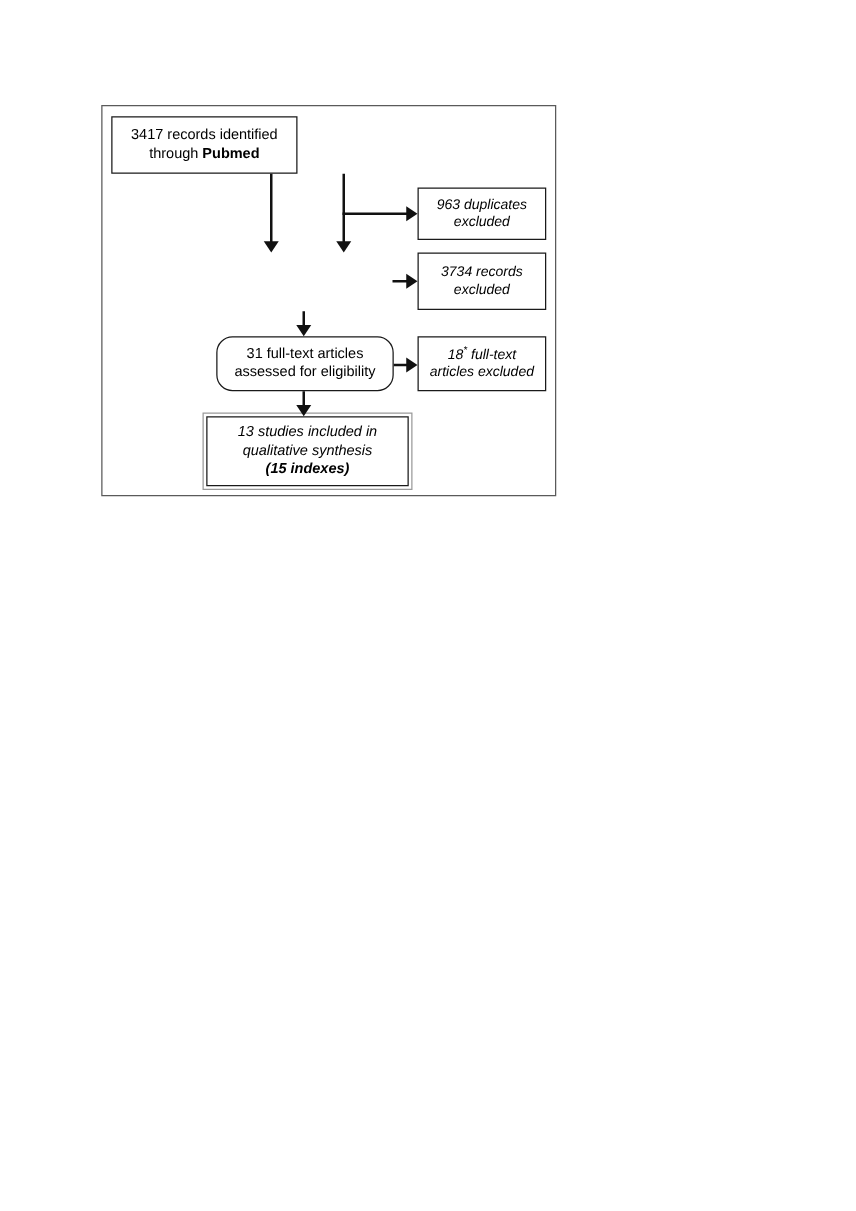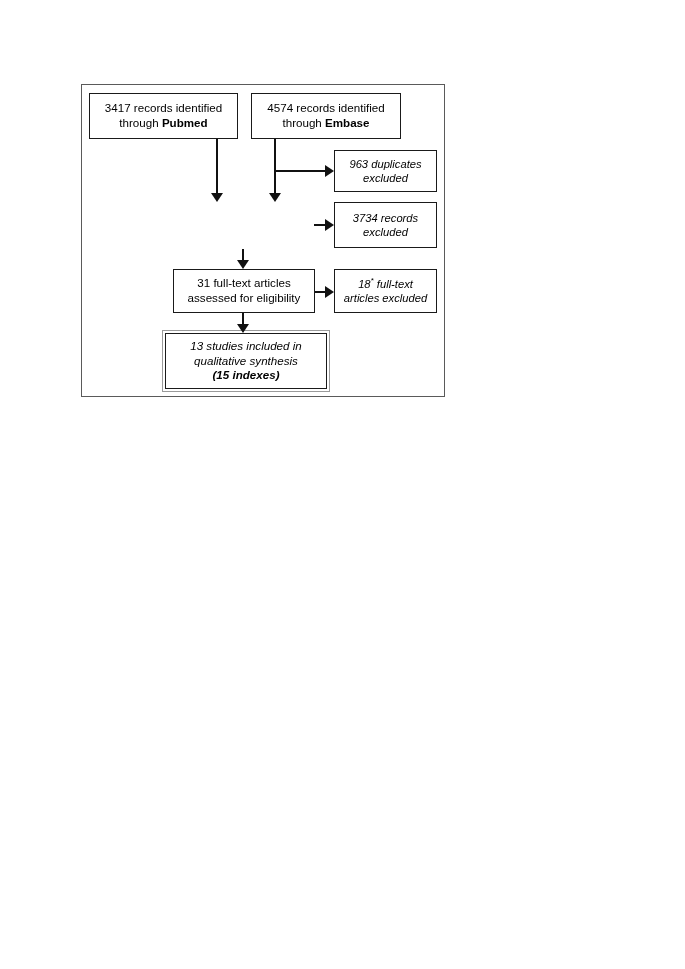--- a/index.html
+++ b/index.html
@@ -117,43 +117,37 @@
 
   <div id="diagram-frame">
 
     <div class="node" style="left:7px; top:8px; width:149px; height:46px;">
       <span class="lines">
         <span class="ln">3417 records identified</span>
         <span class="ln"><span>through </span><b class="strong">Pubmed</b></span>
       </span>
     </div>
 
-    <div class="node" style="left:169px; top:8px; width:150px; height:46px;">
-      <span class="lines">
-        <span class="ln">4574 records identified</span>
-        <span class="ln"><span>through </span><b class="strong">Embase</b></span>
-      </span>
-    </div>
 
     <div class="node excl" style="left:252px; top:65px; width:103px; height:42px;">
       <span class="lines">
         <span class="ln">963 duplicates</span>
         <span class="ln">excluded</span>
       </span>
     </div>
 
 
     <div class="node excl" style="left:252px; top:117px; width:103px; height:46px;">
       <span class="lines">
         <span class="ln">3734 records</span>
         <span class="ln">excluded</span>
       </span>
     </div>
 
-    <div class="node" style="left:91px; top:184px; width:142px; height:44px;">
+    <div class="node" style="left:91px; top:184px; width:142px; height:44px;border-radius:13px;">
       <span class="lines">
         <span class="ln">31 full-text articles</span>
         <span class="ln">assessed for eligibility</span>
       </span>
     </div>
 
     <div class="node excl" style="left:252px; top:184px; width:103px; height:44px;justify-content:flex-end;">
       <span class="lines">
         <span class="ln"><span>18</span><span class="sup">*</span><span> full-text</span></span>
         <span class="ln">articles excluded</span>

